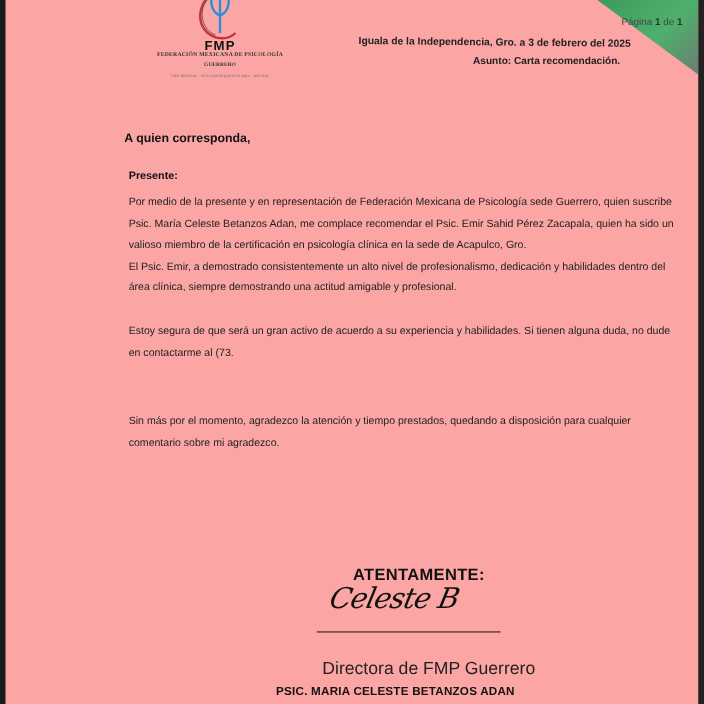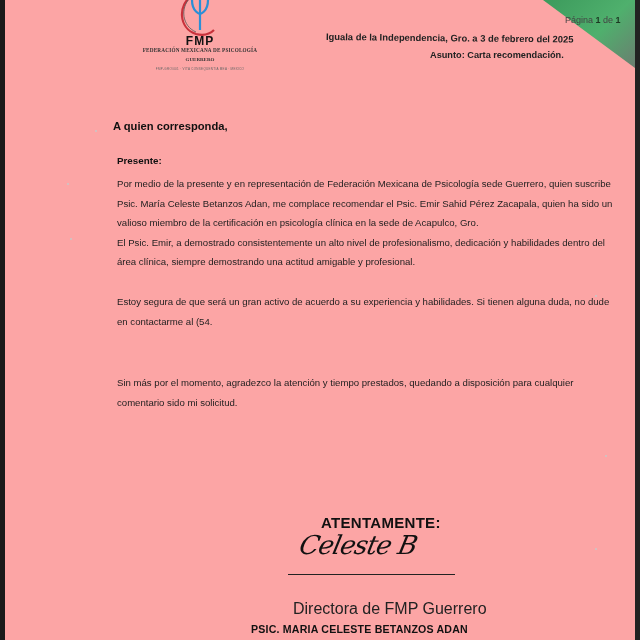--- a/index.html
+++ b/index.html
@@ -72,26 +72,26 @@
   <div class="body-text p1">
     <span class="line">Por medio de la presente y en representación de Federación Mexicana de Psicología sede Guerrero, quien suscribe</span>
     <span class="line">Psic. María Celeste Betanzos Adan, me complace recomendar  el Psic. Emir Sahid Pérez Zacapala, quien ha sido un</span>
     <span class="line">valioso miembro de la certificación en psicología clínica en la sede de Acapulco, Gro.</span>
     <span class="line">El Psic. Emir, a demostrado consistentemente un alto nivel de profesionalismo, dedicación y habilidades dentro del</span>
     <span class="line">área clínica, siempre demostrando una actitud amigable y profesional.</span>
   </div>
 
   <div class="body-text p2">
     <span class="line">Estoy segura de que será un gran activo de acuerdo a su experiencia y habilidades. Si tienen alguna duda, no dude</span>
-    <span class="line">en contactarme al (54.</span>
+    <span class="line">en contactarme al (73.</span>
   </div>
 
   <div class="body-text p3">
     <span class="line">Sin más por el momento, agradezco la atención y tiempo prestados, quedando a disposición para cualquier</span>
-    <span class="line">comentario sido mi solicitud.</span>
+    <span class="line">comentario sobre mi agradezco.</span>
   </div>
 
   <div class="closing">ATENTAMENTE:</div>
   <div class="signature">Celeste B</div>
   <div class="sig-line"></div>
   <div class="signer-name">PSIC. MARIA CELESTE BETANZOS ADAN</div>
   <div class="signer-title">Directora de FMP Guerrero</div>
 
   <div class="speck" style="left:90px;top:130px"></div>
   <div class="speck" style="left:62px;top:183px"></div>

